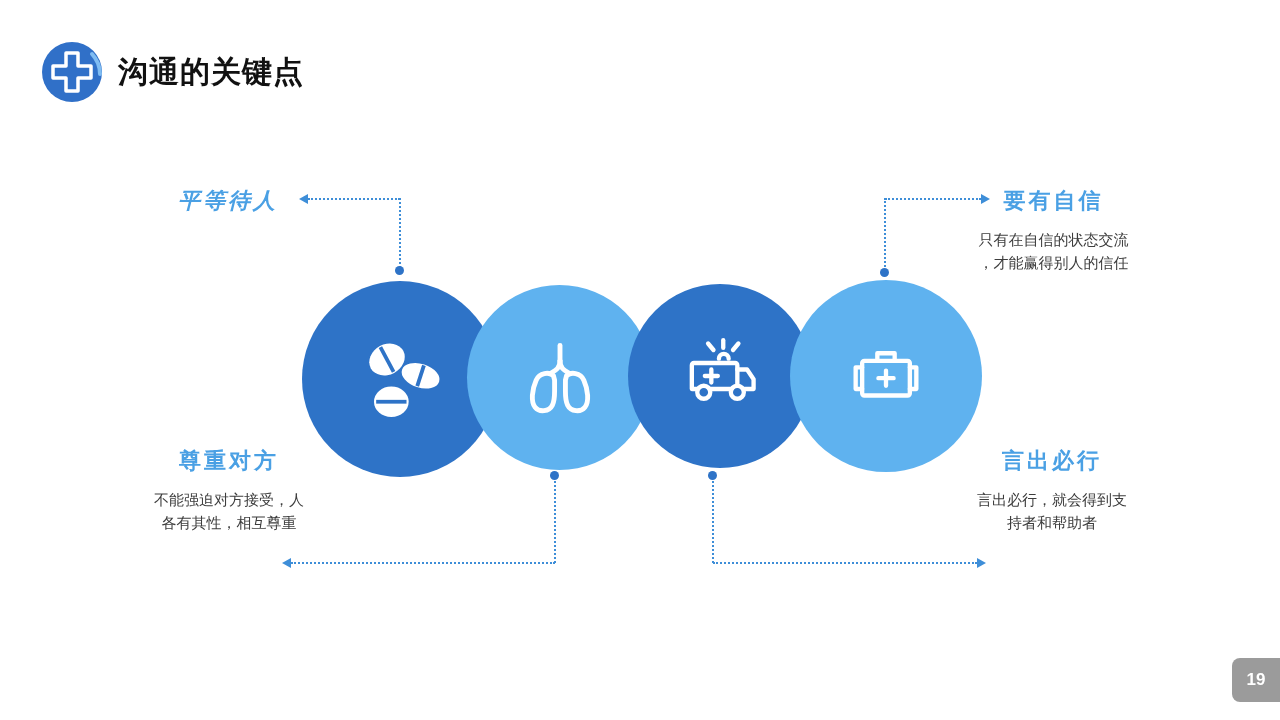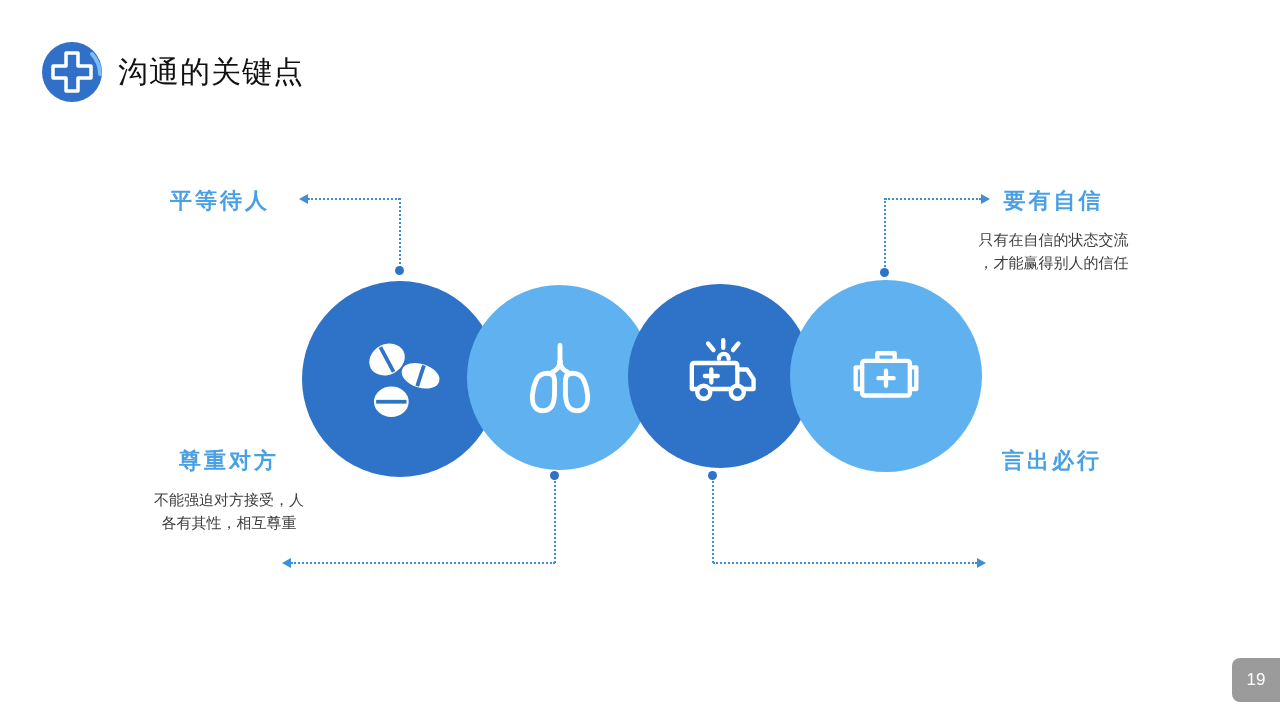--- a/index.html
+++ b/index.html
@@ -6,54 +6,54 @@
   html,body { width:1280px; height:720px; }
   body {
     font-family:"Liberation Sans","DejaVu Sans",sans-serif;
     background:#ffffff; overflow:hidden;
   }
   .slide { position:relative; width:1280px; height:720px; background:#fff; }
 
   
   .title-bar { position:absolute; left:40px; top:40px; display:flex; align-items:center; gap:14px; }
   .logo { width:64px; height:64px; flex:0 0 64px; }
-  .slide-title { font-size:30px; font-weight:normal; color:var(--title-color,#111); letter-spacing:1px; }
+  .slide-title { font-size:30px; font-weight:bold; color:var(--title-color,#111); letter-spacing:1px; }
 
   
   .circle { position:absolute; border-radius:50%; display:flex; align-items:center; justify-content:center; }
   .c1 { left:302px; top:281px; width:196px; height:196px; background:var(--dark-blue,#2E73C7); z-index:1; }
   .c2 { left:467px; top:285px; width:185px; height:185px; background:var(--light-blue,#5FB2EF); z-index:2; }
   .c3 { left:628px; top:284px; width:184px; height:184px; background:var(--dark-blue,#2E73C7); z-index:3; }
   .c4 { left:790px; top:280px; width:192px; height:192px; background:var(--light-blue,#5FB2EF); z-index:4; }
   .circle svg { width:104px; height:104px; }
 
   
   .callout { position:absolute; text-align:center; z-index:5; }
   .callout h2 { font-size:22px; font-weight:bold; color:var(--heading-blue,#4AA0E4); letter-spacing:3px; margin-bottom:13px; }
   .callout p { font-size:15px; color:var(--body-color,#3d3d3d); line-height:1.5; white-space:pre-line; }
-  .tl { left:112px; top:186px; width:216px; }
+  .tl { left:120px; top:186px; width:216px;font-style:italic; }
   .tr { left:946px; top:186px; width:215px; }
   .bl { left:121px; top:446px; width:216px; }
   .br { left:944px; top:446px; width:216px; }
 
   
   .dotline { position:absolute; z-index:0; }
   .dotline.h { border-top:2px dotted var(--connector-blue,#3E8ED8); height:0; }
   .dotline.v { border-left:2px dotted var(--connector-blue,#3E8ED8); width:0; }
   .node-dot { position:absolute; width:9px; height:9px; border-radius:50%; background:var(--dark-blue,#2E73C7); z-index:6; }
   .arrow { position:absolute; width:0; height:0; border-top:5px solid transparent; border-bottom:5px solid transparent; z-index:6; }
   .arrow.right { border-left:9px solid var(--connector-blue,#3E8ED8); }
   .arrow.left  { border-right:9px solid var(--connector-blue,#3E8ED8); }
 
   
   .page-badge {
     position:absolute; right:0; bottom:18px; width:48px; height:44px;
     background:var(--badge-gray,#9B9B9B); border-radius:8px 0 0 8px;
     display:flex; align-items:center; justify-content:center;
-    color:#fff; font-weight:normal; font-size:17px;
+    color:#fff; font-weight:bold; font-size:17px;
   }
 </style>
 </head>
 <body>
 
 <div class="slide">
 
   <div class="title-bar">
     <div class="logo">
       <svg viewBox="0 0 64 64">
@@ -151,19 +151,21 @@
   </div>
 
   <div class="callout bl">
     <h2>尊重对方</h2>
     <p>不能强迫对方接受，人
 各有其性，相互尊重</p>
   </div>
 
   <div class="callout br">
     <h2>言出必行</h2>
+    <p>言出必行，就会得到支
+持者和帮助者</p>
   </div>
 
   <div class="page-badge">
     <span>19</span>
   </div>
 
 </div>
 
 </body></html>

